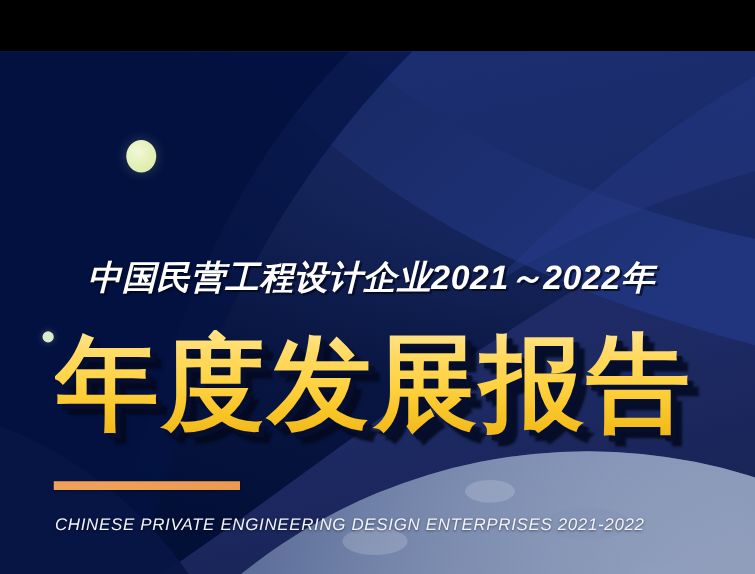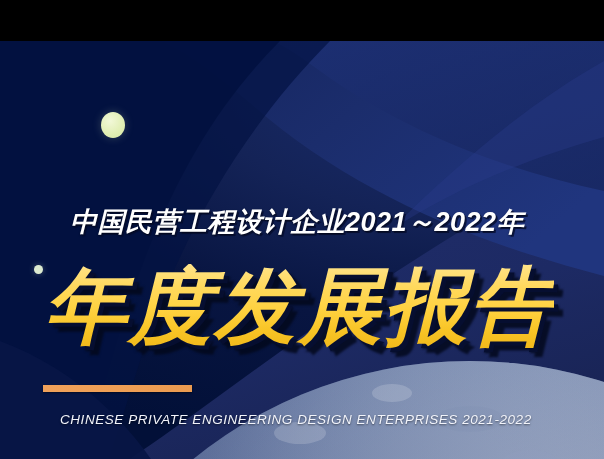--- a/index.html
+++ b/index.html
@@ -75,21 +75,20 @@
       2px 2px 0 rgba(5,12,45,0.75);
   }
 
   .title-cn {
     position: absolute;
     left: 44px;
     top: 223px;
     font-size: 83px;
     line-height: 86px;
     font-weight: 700;
-    font-style: italic;
     letter-spacing: 2px;
     white-space: nowrap;
     background: linear-gradient(180deg, #ffe389 0%, #ffd95e 26%, #ffd241 52%, #f8c425 78%, #f0b81a 100%);
     -webkit-background-clip: text;
     background-clip: text;
     color: transparent;
     -webkit-text-fill-color: transparent;
     filter:
       drop-shadow(4px 4px 0 #060e30)
       drop-shadow(5px 5px 1px rgba(2,8,28,0.85));
@@ -100,21 +99,21 @@
     left: 43px;
     top: 344px;
     width: 149px;
     height: 7px;
     background: linear-gradient(90deg, #f0a15a 0%, #ef9f55 50%, #eb9b50 100%);
     box-shadow: 0 1px 2px rgba(0,0,0,0.45);
   }
 
   .subtitle-en {
     position: absolute;
-    left: 60px;
+    left: 44px;
     top: 368px;
     font-size: 13.5px;
     line-height: 21px;
     font-style: italic;
     font-weight: 400;
     letter-spacing: 0.55px;
     color: #f2f4fb;
     text-shadow: 0 1px 2px rgba(0,0,0,0.5);
     white-space: nowrap;
   }

